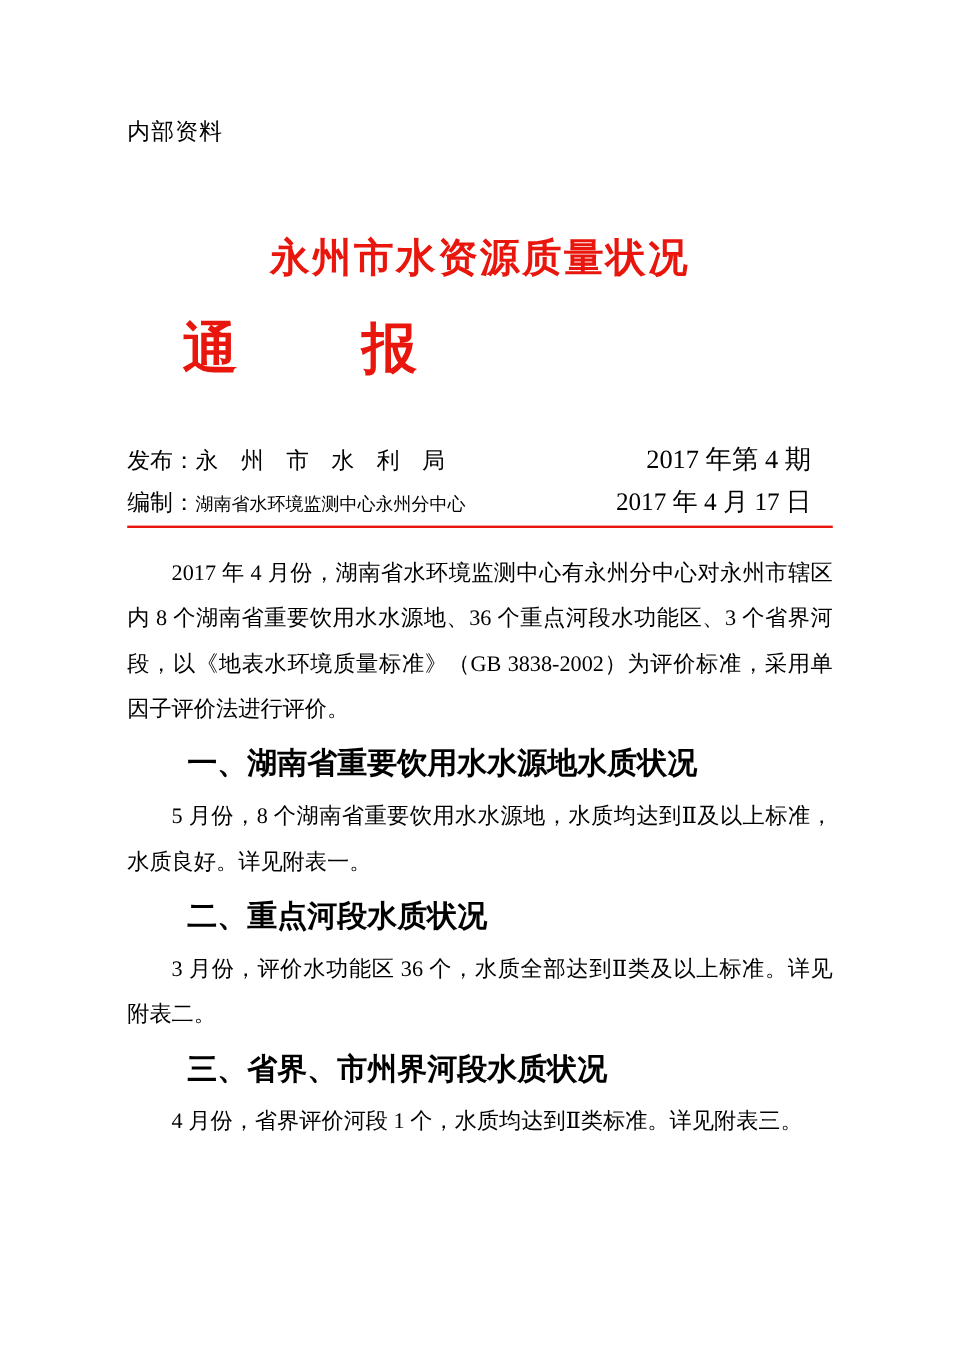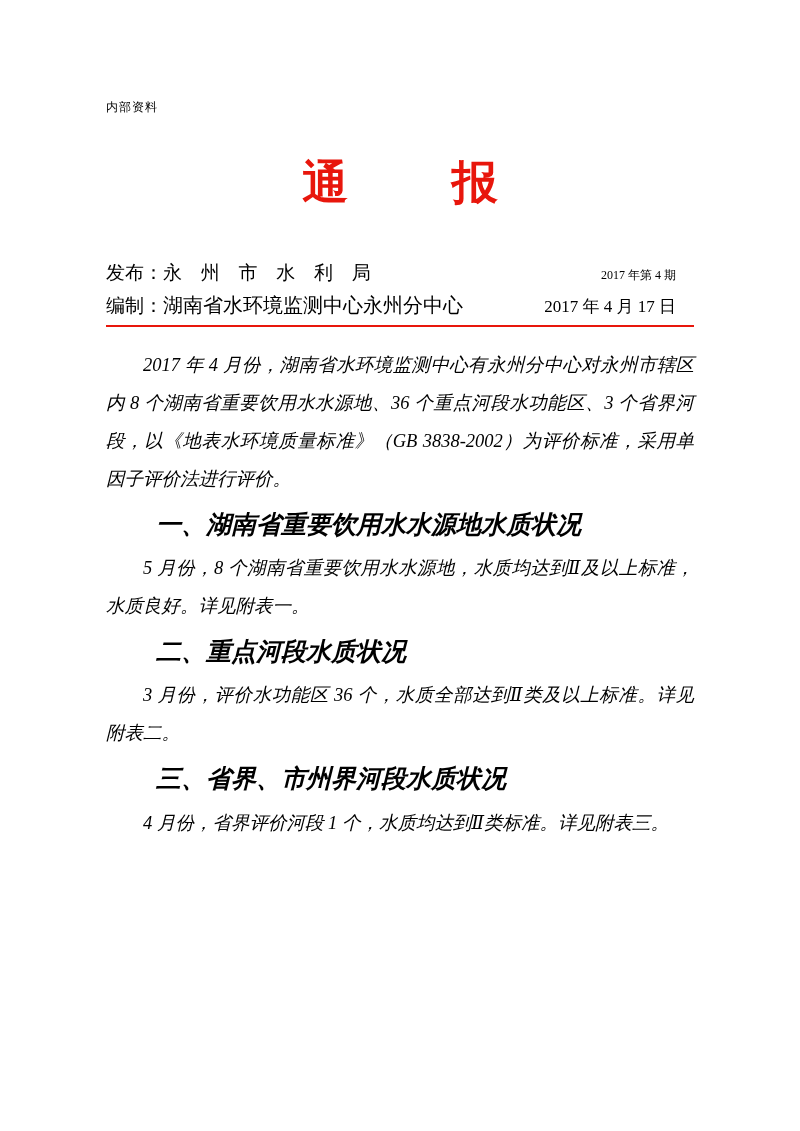--- a/index.html
+++ b/index.html
@@ -16,36 +16,35 @@
     overflow: hidden;
   }
   .page {
     width: 800px;
     height: 1131px;
     box-sizing: border-box;
     padding: 100px 106px 60px 106px;
     position: relative;
   }
   .internal-label {
-    font-size: 12px;
+    font-size: 19px;
     line-height: 1.2;
     letter-spacing: 1px;
-    margin-bottom: 38px;
+    margin-bottom: 70px;
   }
   .doc-title {
     text-align: center;
     color: #e8160c;
     font-weight: bold;
     font-size: 33px;
     letter-spacing: 2px;
     margin: 0 0 22px 0;
     font-family: "Liberation Serif", "DejaVu Serif", serif;
   }
   .doc-subtitle {
-    text-align: center;
     color: #e8160c;
     font-weight: bold;
     font-size: 46px;
     letter-spacing: 46px;
     text-indent: 46px;
     margin: 0 0 46px 0;
     font-family: "Liberation Serif", "DejaVu Serif", serif;
   }
   .meta-block {
     margin-top: 30px;
@@ -58,63 +57,63 @@
     margin-bottom: 6px;
   }
   .meta-left {
     font-size: 19px;
     white-space: nowrap;
   }
   .meta-left .spaced {
     letter-spacing: 7px;
   }
   .meta-left .small {
-    font-size: 20px;
+    font-size: 15px;
     letter-spacing: 0px;
     text-align: right;
   }
   .meta-right {
-    font-size: 12px;
+    font-size: 22px;
     white-space: nowrap;
     padding-right: 18px;
   }
   .meta-right.small {
-    font-size: 17px;
+    font-size: 21px;
   }
   .red-rule {
     border: none;
     border-top: 2px solid #e8160c;
     margin: 6px 0 20px 0;
     height: 0;
   }
   .body-text {
     font-size: 18.5px;
     line-height: 2.05;
     text-align: justify;
     text-justify: inter-ideograph;
-    font-style: italic;
   }
   .body-text p {
     margin: 0;
     text-indent: 2em;
   }
   .section-head {
     font-weight: bold;
     text-indent: 2em;
     margin: 0;
     font-size: 25px;
   }
 </style>
 </head>
 <body>
 
 <div class="page">
 
   <div class="internal-label">内部资料</div>
 
+  <h1 class="doc-title">永州市水资源质量状况</h1>
 
   <h2 class="doc-subtitle">通  报</h2>
 
   <div class="meta-block">
     <div class="meta-row">
       <div class="meta-left">
         <span>发布：</span><span class="spaced">永 州 市 水 利 局</span>
       </div>
       <div class="meta-right">2017 年第 4 期</div>
     </div>

